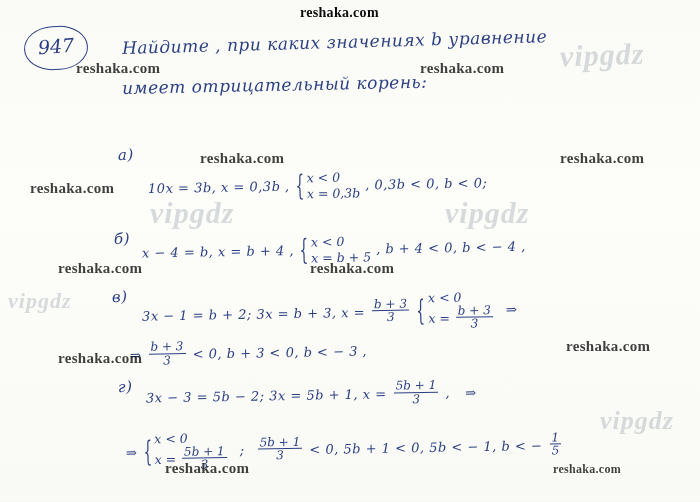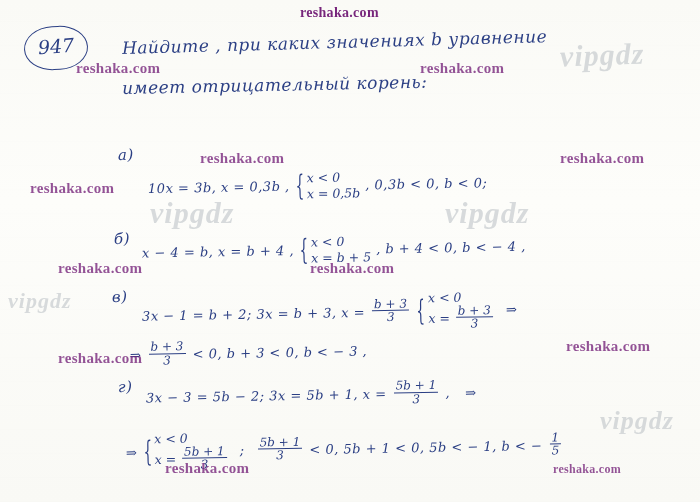--- a/index.html
+++ b/index.html
@@ -117,21 +117,21 @@
   
   .wm {
     position: absolute;
     font-family: "Liberation Serif", serif;
     font-weight: 700;
     white-space: nowrap;
     pointer-events: none;
     user-select: none;
   }
   .wm-red {
-    color: #701a75;
+    color: #000000;
     opacity: .75;
     font-size: 15px;
     letter-spacing: .3px;
   }
   .wm-red.top {
     font-size: 14px;
     opacity: .95;
   }
   .wm-grey {
     color: #b9bfc4;
@@ -161,21 +161,21 @@
   </div>
 
   <div class="hw big" style="left:122px; top:38px; transform:rotate(-1.6deg);">Найдите , при каких значениях b уравнение</div>
   <div class="hw big" style="left:122px; top:78px; transform:rotate(-1.2deg);">имеет отрицательный корень:</div>
 
   <div class="hw med" style="left:118px; top:146px; transform:rotate(-1deg);">а)</div>
   <div style="position:absolute; left:148px; top:170px; transform:rotate(-1deg); white-space:nowrap;">
     <span class="hw small" style="position:static;">10x = 3b,  x = 0,3b ,</span>
     <span class="sys" style="font-family:'DejaVu Serif',serif; font-style:italic; color:#2b3f84;">
       <span class="row">x &lt; 0</span>
-      <span class="row">x = 0,5b</span>
+      <span class="row">x = 0,3b</span>
     </span>
     <span class="hw small" style="position:static;">, 0,3b &lt; 0,  b &lt; 0;</span>
   </div>
 
   <div class="hw med" style="left:114px; top:230px; transform:rotate(-1deg);">б)</div>
   <div style="position:absolute; left:142px; top:234px; transform:rotate(-1deg); white-space:nowrap;">
     <span class="hw small" style="position:static;">x − 4 = b,  x = b + 4 ,</span>
     <span class="sys" style="font-family:'DejaVu Serif',serif; font-style:italic; color:#2b3f84;">
       <span class="row">x &lt; 0</span>
       <span class="row">x = b + 5</span>

